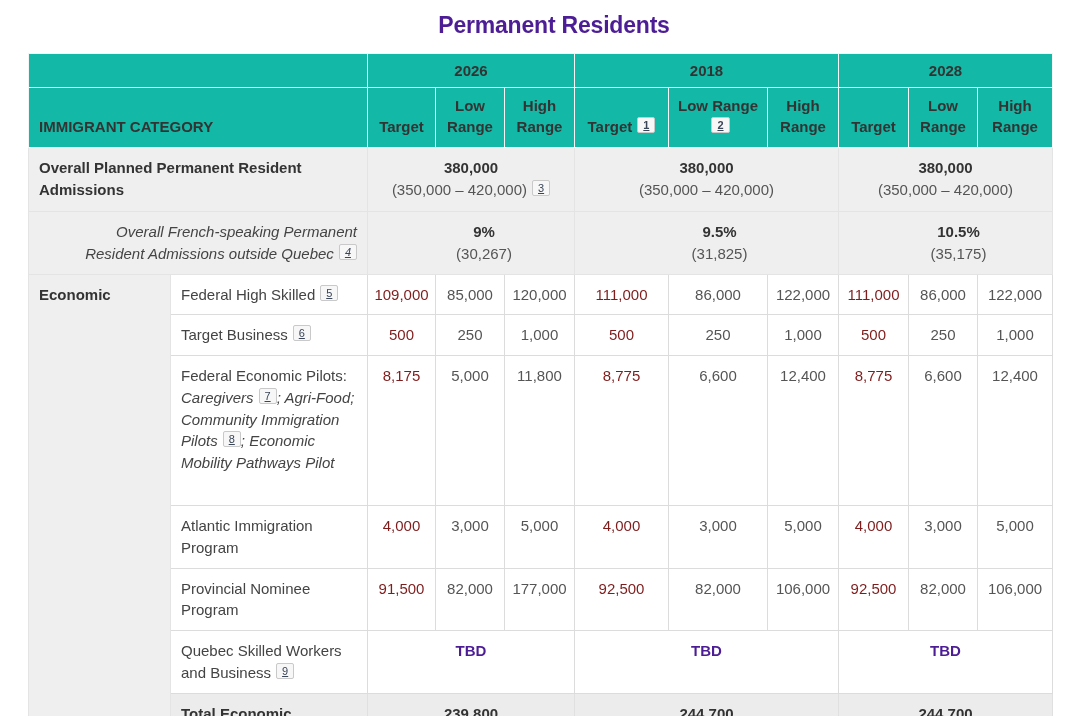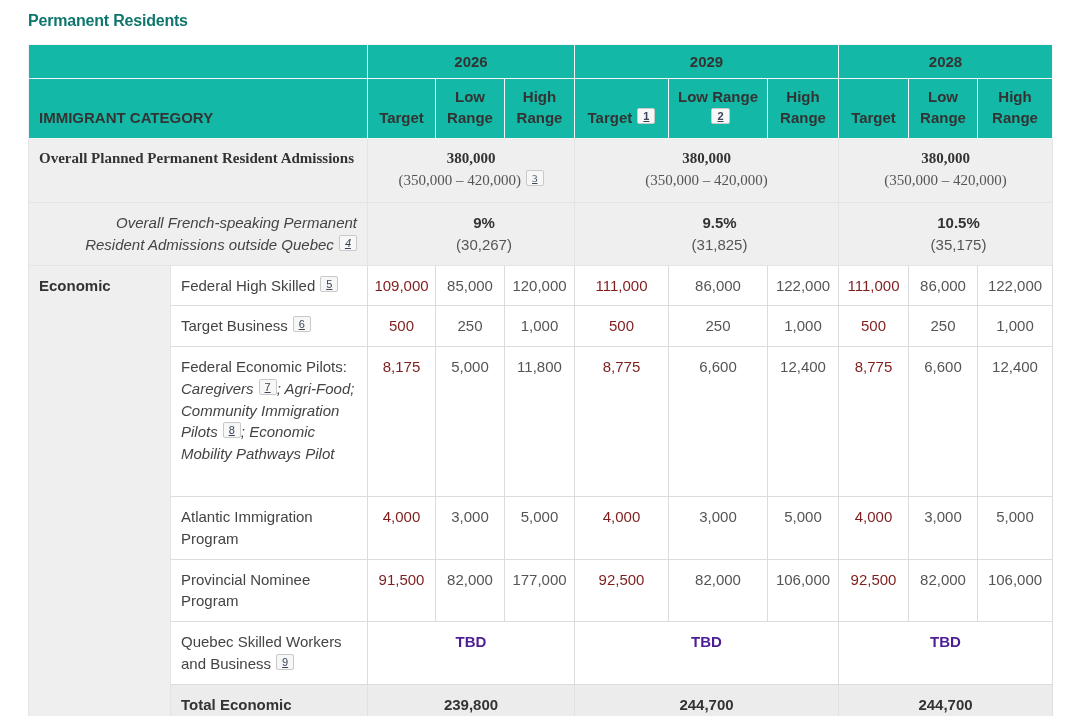--- a/index.html
+++ b/index.html
@@ -9,24 +9,25 @@
     height: 716px;
     overflow: hidden;
     background: #ffffff;
     font-family: "Liberation Sans", sans-serif;
     color: #333;
   }
   .page { position: relative; width: 1080px; height: 716px; }
 
   h1.page-title {
     margin: 12px 0 14px 28px;
-    font-size: 16px;
-    font-weight: 700;
-    color: #0f766e;
+    font-size: 23px;
+    font-weight: 700;
+    color: #4c1d95;
     letter-spacing: -0.2px;
+    text-align: center;
   }
 
   table.levels {
     border-collapse: collapse;
     table-layout: fixed;
     width: 1024px;
     margin-left: 28px;
     font-size: 15px;
     line-height: 1.45;
   }
@@ -72,21 +73,21 @@
     color: #333;
     vertical-align: top;
     padding: 9px 10px;
   }
 
   
   tr.overall-row td, tr.french-row td {
     background: #efefef;
     border-color: #e4e4e4;
   }
-  tr.overall-row td { height: 64px; font-family: Liberation Serif, serif; }
+  tr.overall-row td { height: 64px; }
   tr.french-row td { height: 56px; padding-left: 32px; }
   td.overall-label { font-weight: 700; color: #333; }
   td.french-label { text-align: right; font-style: italic; color: #444; }
   td.merged { text-align: center; }
   .v-main { font-weight: 700; color: #333; }
   .v-sub { color: #555; }
 
   
   tr.row-federal-high-skilled td { height: 37px; }
   tr.row-federal-business td { height: 35px; }
@@ -140,21 +141,21 @@
         <col style="width:71px">
       <col style="width:70px">
         <col style="width:69px">
         <col style="width:75px">
     </colgroup>
 
     <thead>
       <tr class="year-row">
         <th colspan="2"></th>
         <th colspan="3">2026</th>
-        <th colspan="3">2029</th>
+        <th colspan="3">2018</th>
         <th colspan="3">2028</th>
       </tr>
       <tr class="colhead-row">
         <th colspan="2" class="cat">IMMIGRANT CATEGORY</th>
         <th><span>Target</span></th>
         <th><span>Low Range</span></th>
         <th><span>High Range</span></th>
         <th><span>Target</span><sup class="fn">1</sup></th>
         <th><span>Low Range</span><sup class="fn">2</sup></th>
         <th><span>High Range</span></th>

